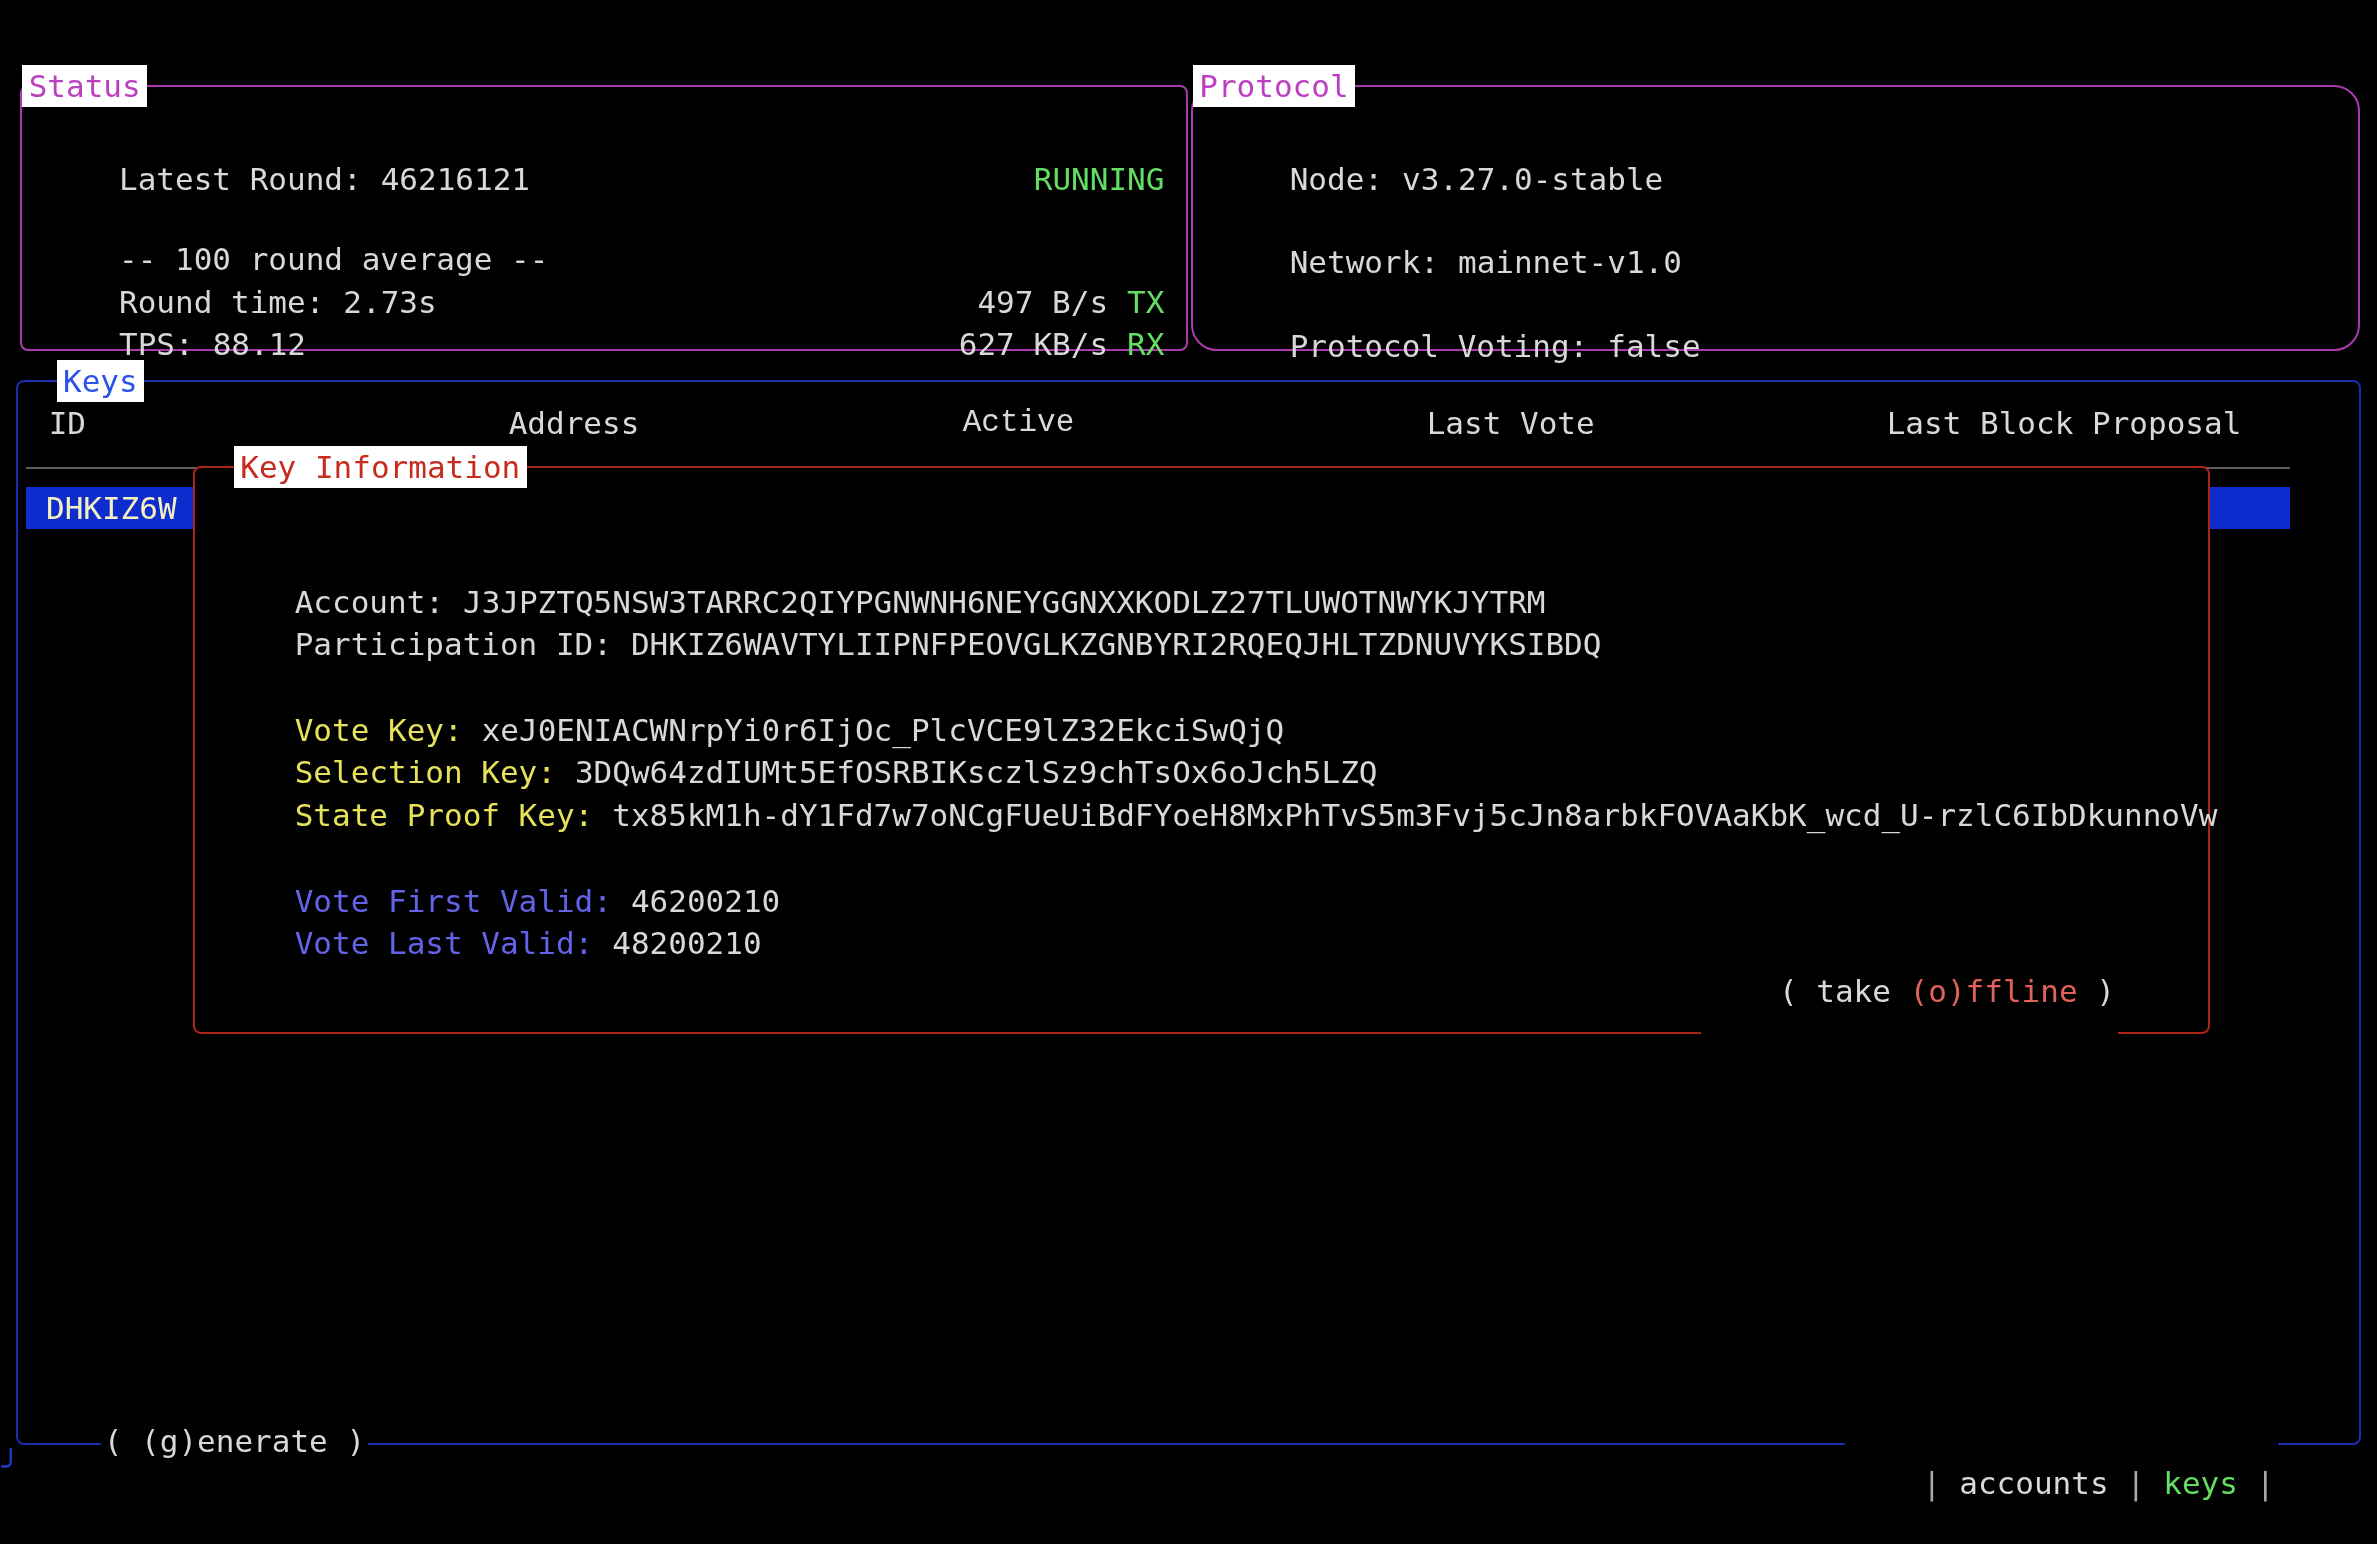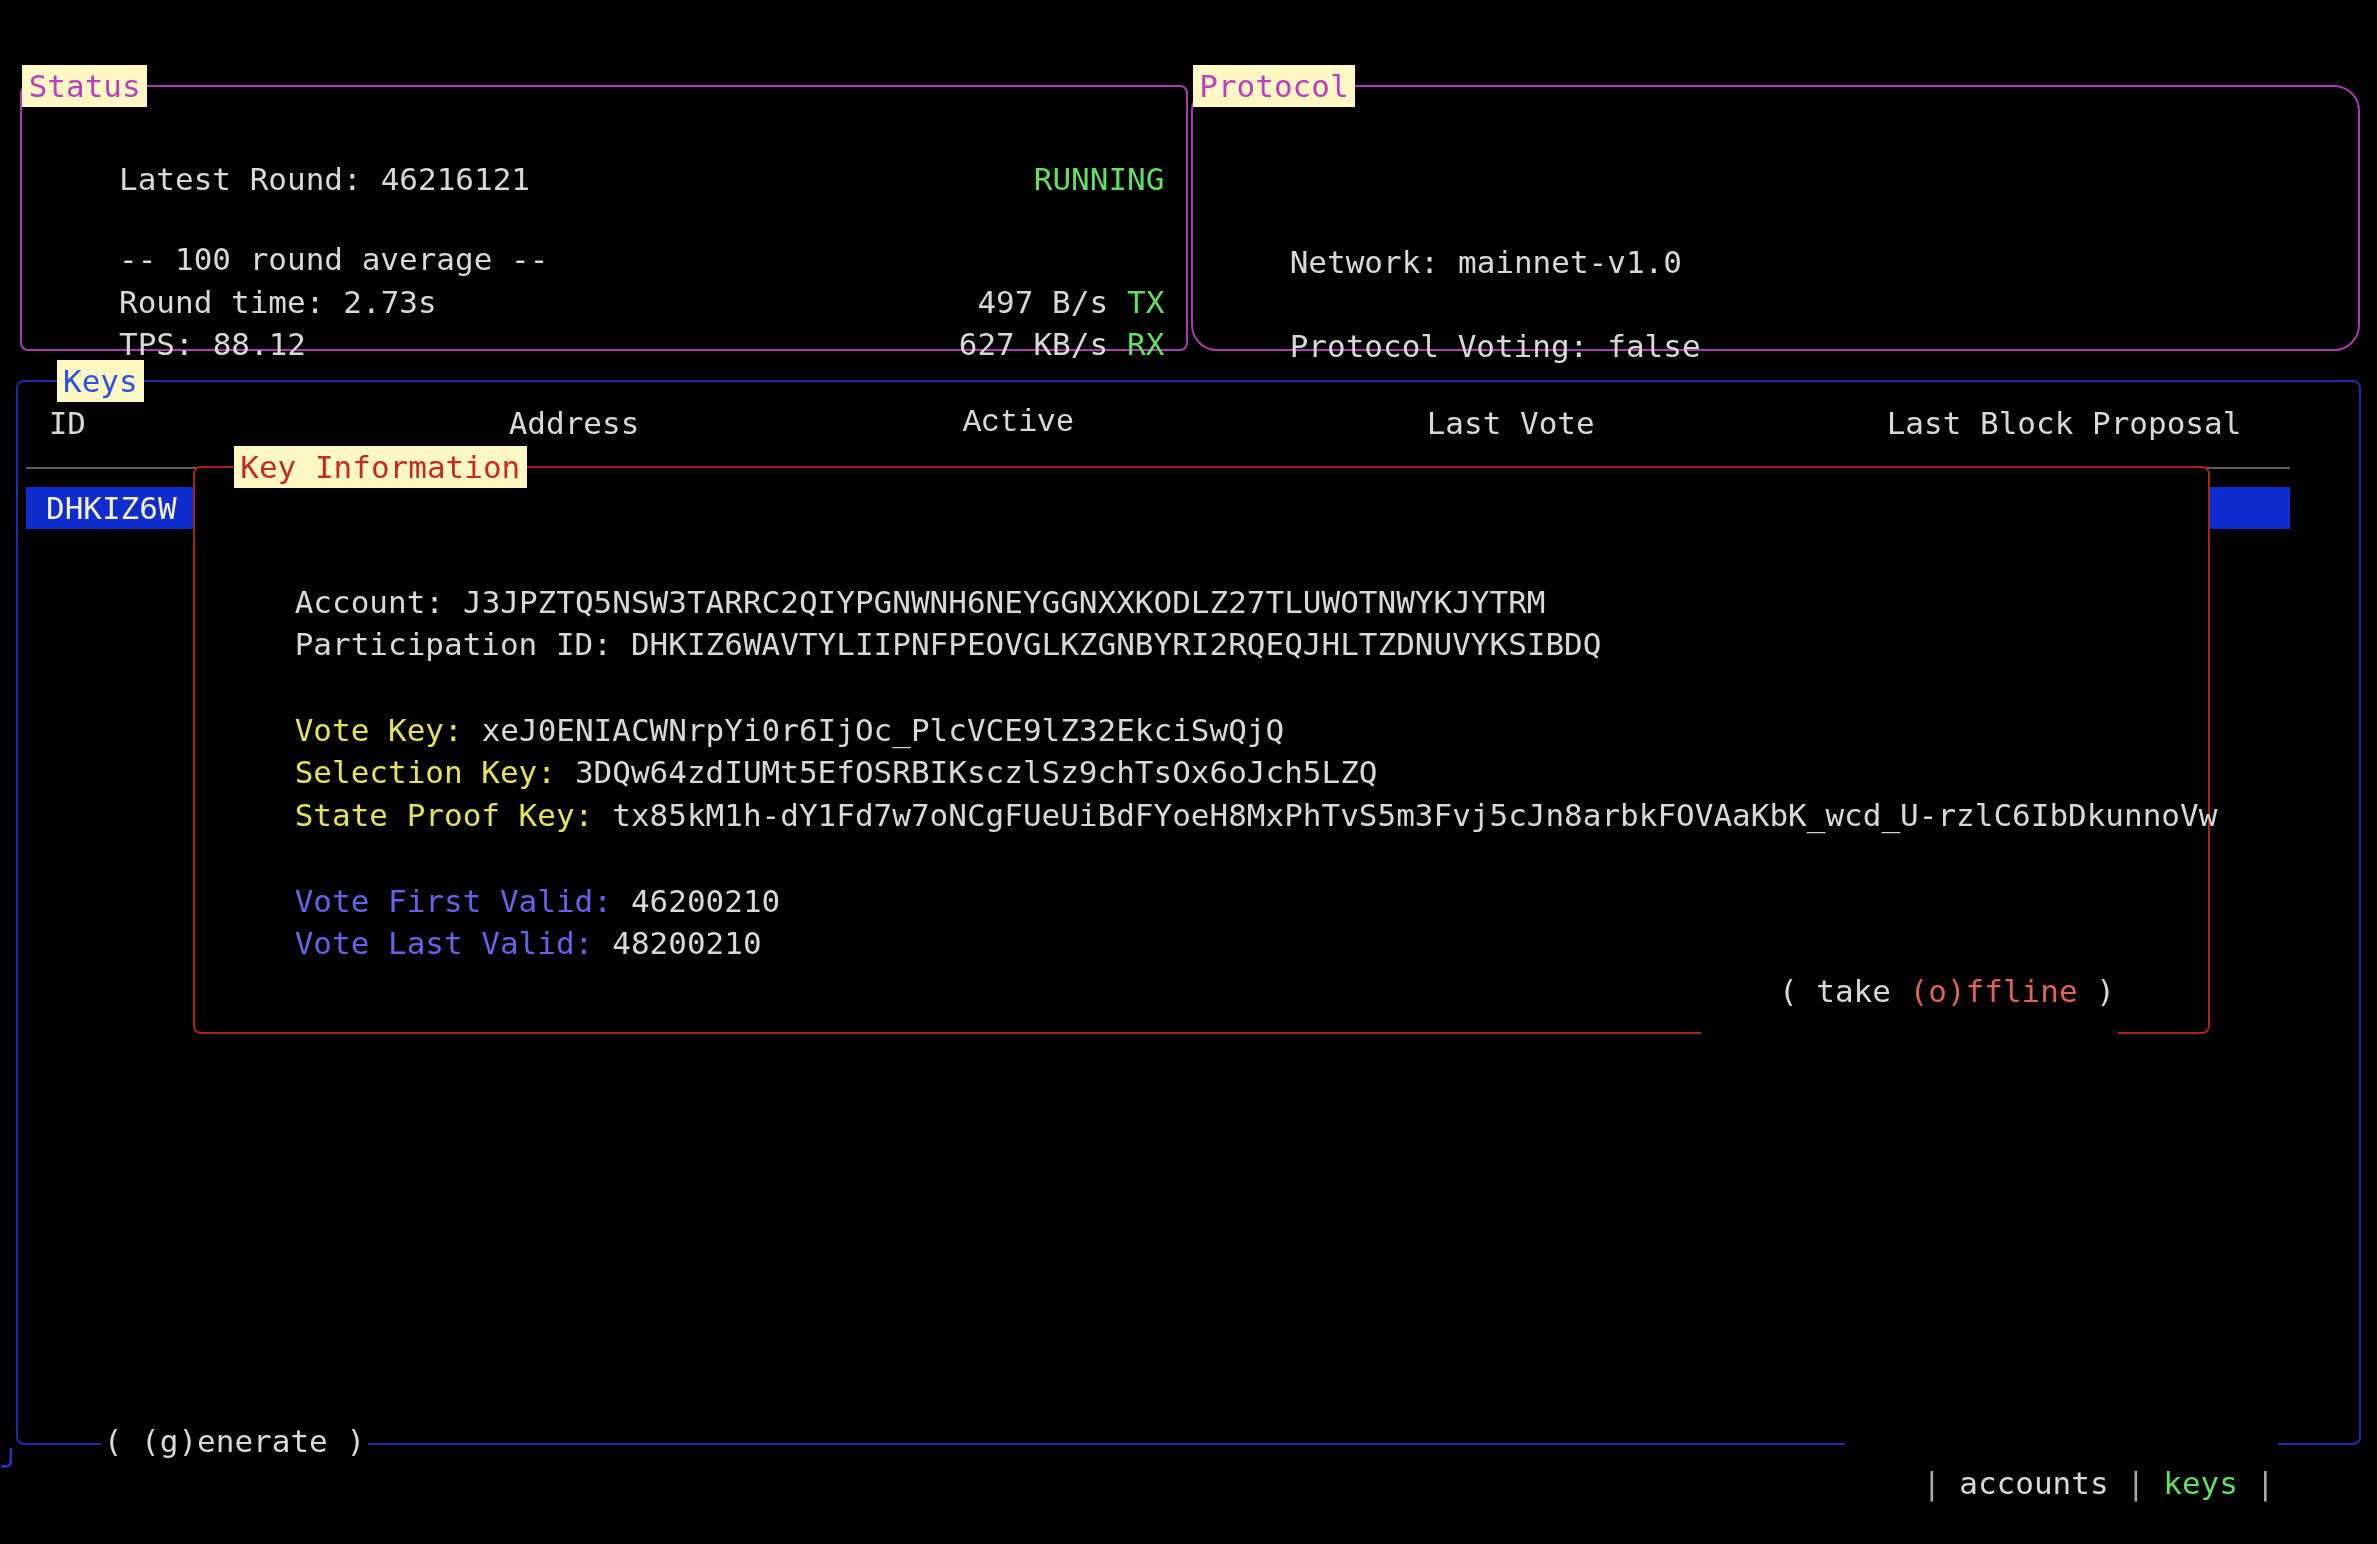--- a/index.html
+++ b/index.html
@@ -3,21 +3,21 @@
 <meta charset="utf-8">
 <style>
   html,body{
     margin:0;padding:0;background:#000;
     width:2377px;height:1544px;
     font-family:"DejaVu Sans Mono","Liberation Mono",monospace;
     font-size:31px;line-height:42px;color:#d8d8d8;
     position:relative;overflow:hidden;
   }
   .box{position:absolute;border:2.4px solid;border-radius:7.9px;background:transparent;}
-  .box-label{position:absolute;top:-22px;background:#fef9c3;padding:0 6.3px;white-space:pre;}
+  .box-label{position:absolute;top:-22px;background:#ffffff;padding:0 6.3px;white-space:pre;}
   .row{position:absolute;white-space:pre;height:42px;}
   .rt{position:absolute;right:22px;text-align:right;white-space:pre;}
   .val{margin-left:19px;}
   .green{color:#63de63;}
   .magenta-box{border-color:#a93bad;}
   .magenta-box>.box-label{color:#bb3fc0;}
   .blue-box{border-color:#1d2cae;}
   .blue-box>.box-label{color:#2c52e8;}
   .red-box{border-color:#ab2418;background:#000;}
   .red-box>.box-label{color:#c62c1d;}
@@ -59,20 +59,23 @@
   <div class="row" style="left:22px;top:194px;">
     <span>TPS:</span><span class="val">88.12</span>
   </div>
   <div class="rt" style="top:194px;">
     <span>627 KB/s</span><span class="val green">RX</span>
   </div>
 </div>
 
 <div class="box magenta-box" style="left:1191px;top:85px;width:1165px;height:262px;border-radius:26px;">
   <span class="box-label">Protocol</span>
+  <div class="row" style="left:22px;top:29px;">
+    <span>Node:</span><span class="val">v3.27.0-stable</span>
+  </div>
   <div class="row" style="left:22px;top:112px;">
     <span>Network:</span><span class="val">mainnet-v1.0</span>
   </div>
   <div class="row" style="left:22px;top:196px;">
     <span>Protocol Voting:</span><span class="val">false</span>
   </div>
 </div>
 
 <div class="box blue-box" style="left:15.7px;top:380px;width:2341px;height:1061px;">
   <span class="box-label" style="left:39px;">Keys</span>

